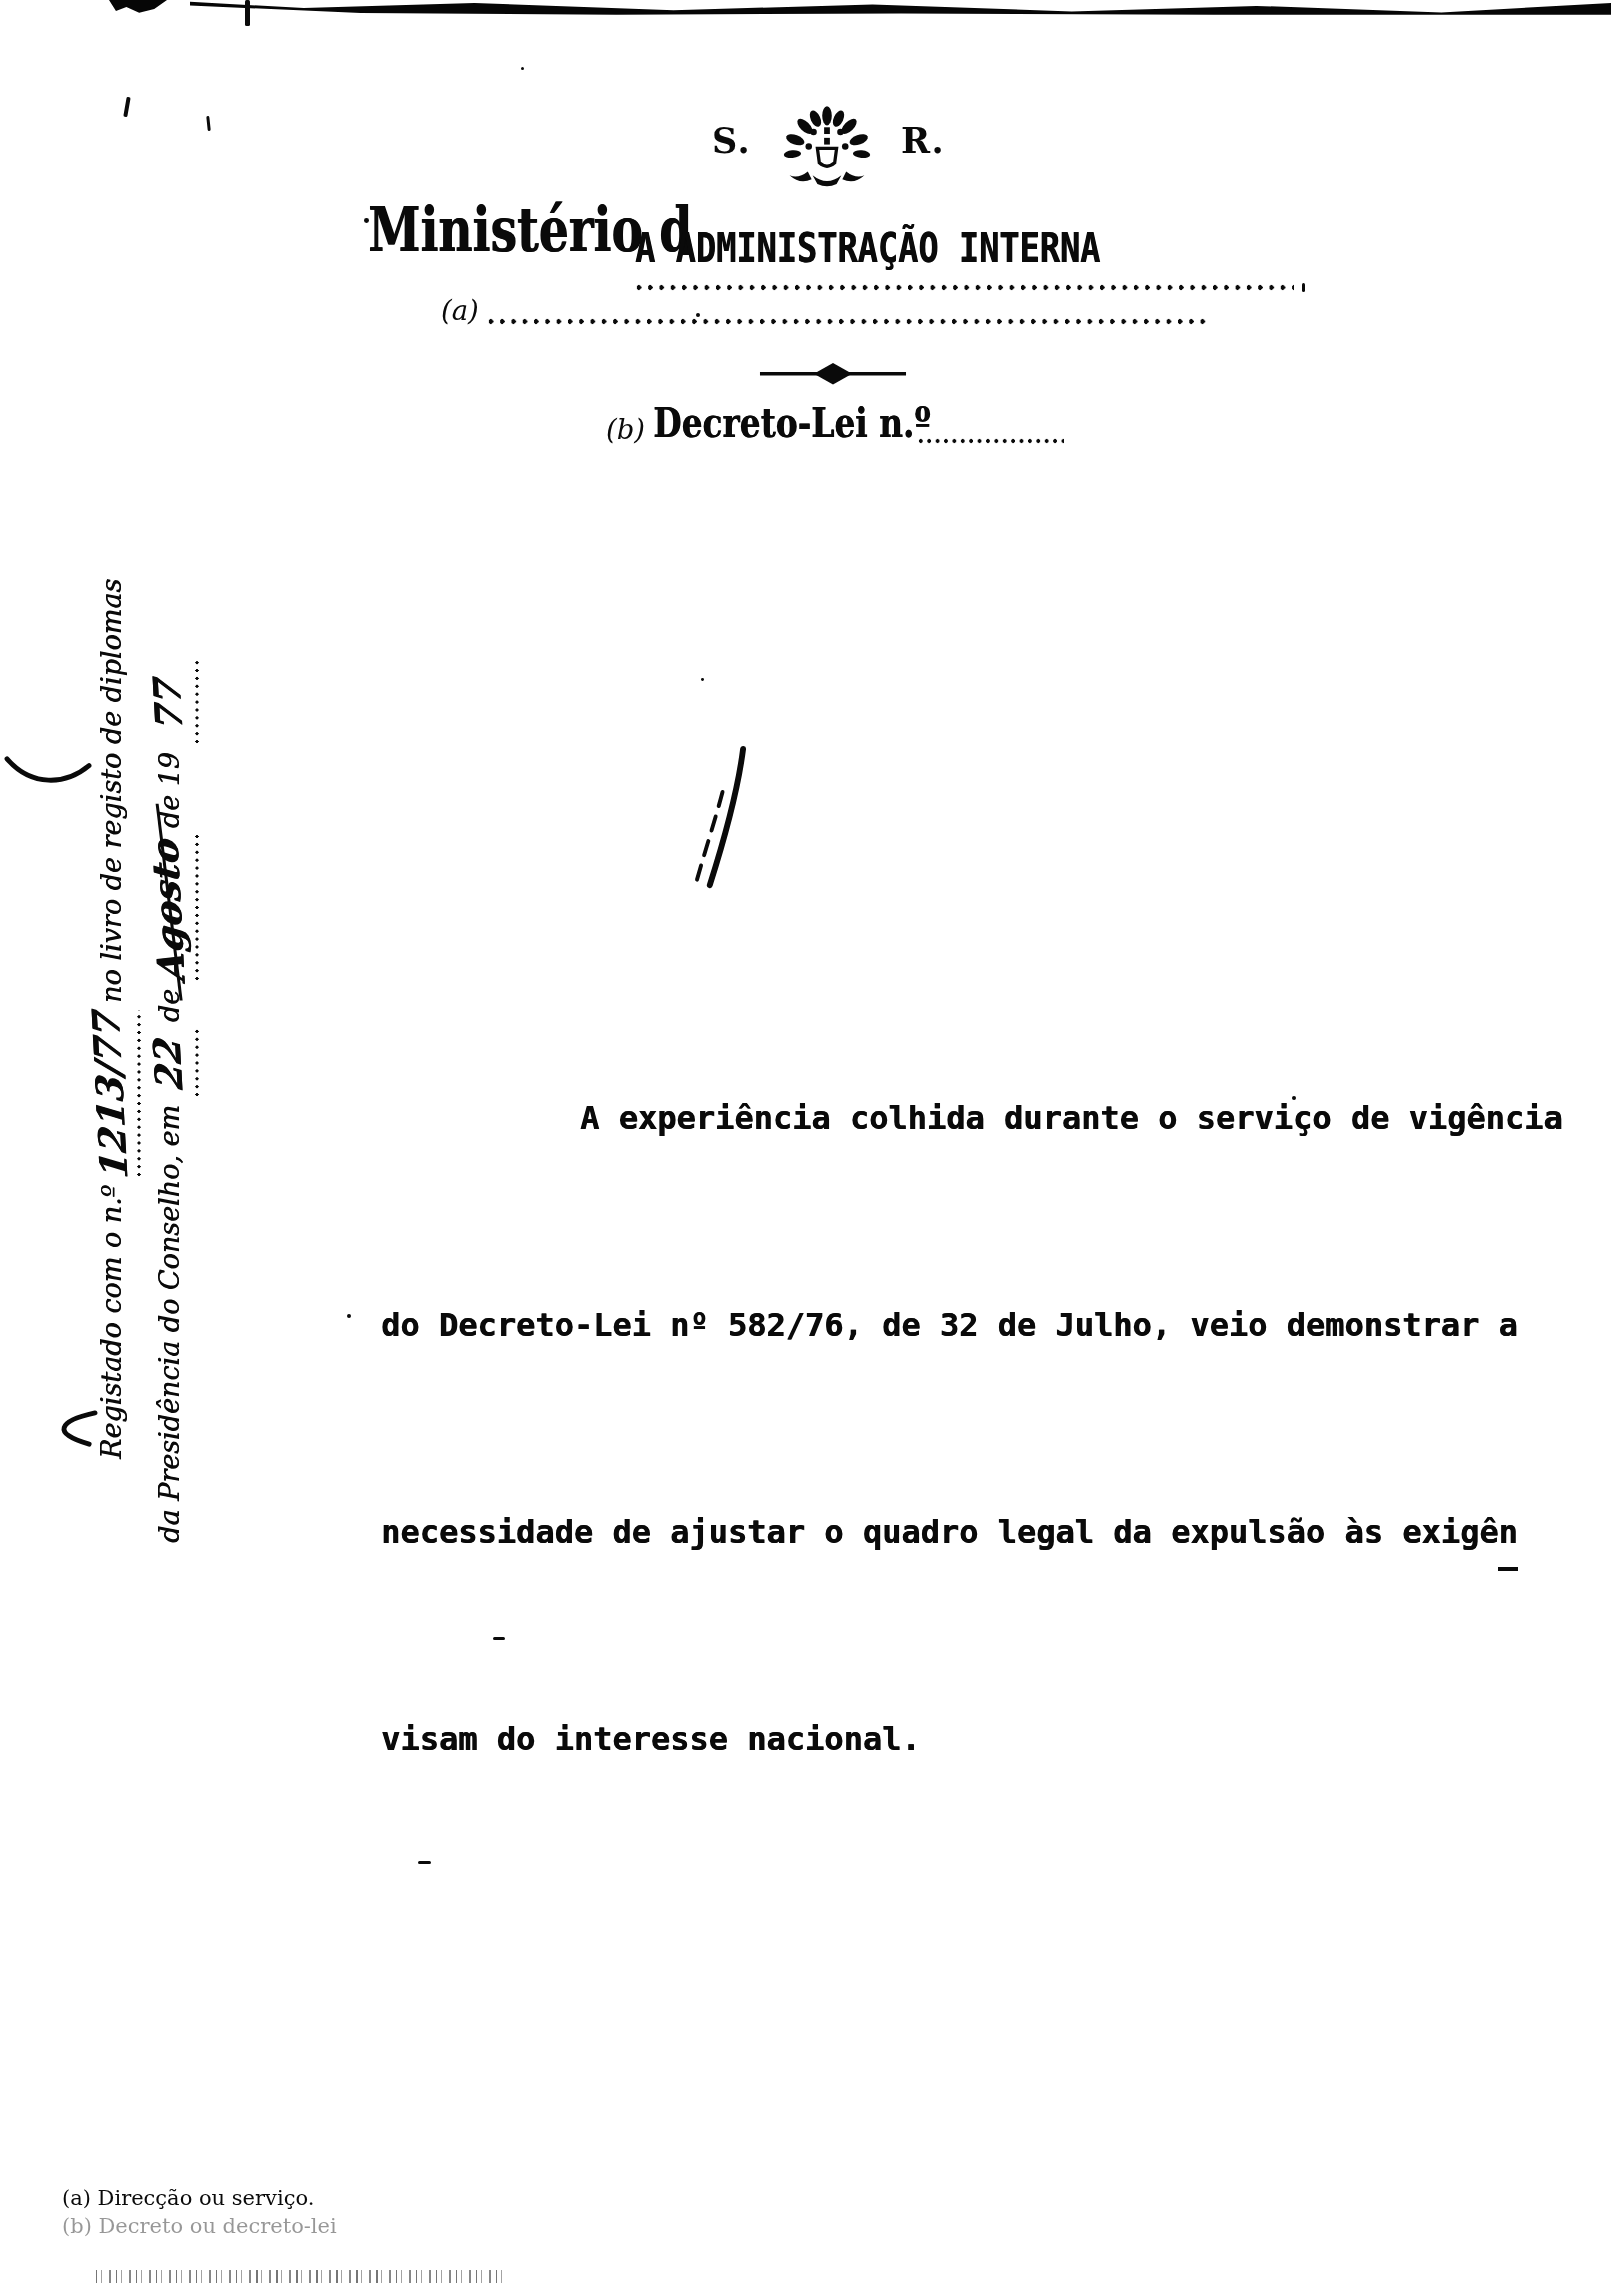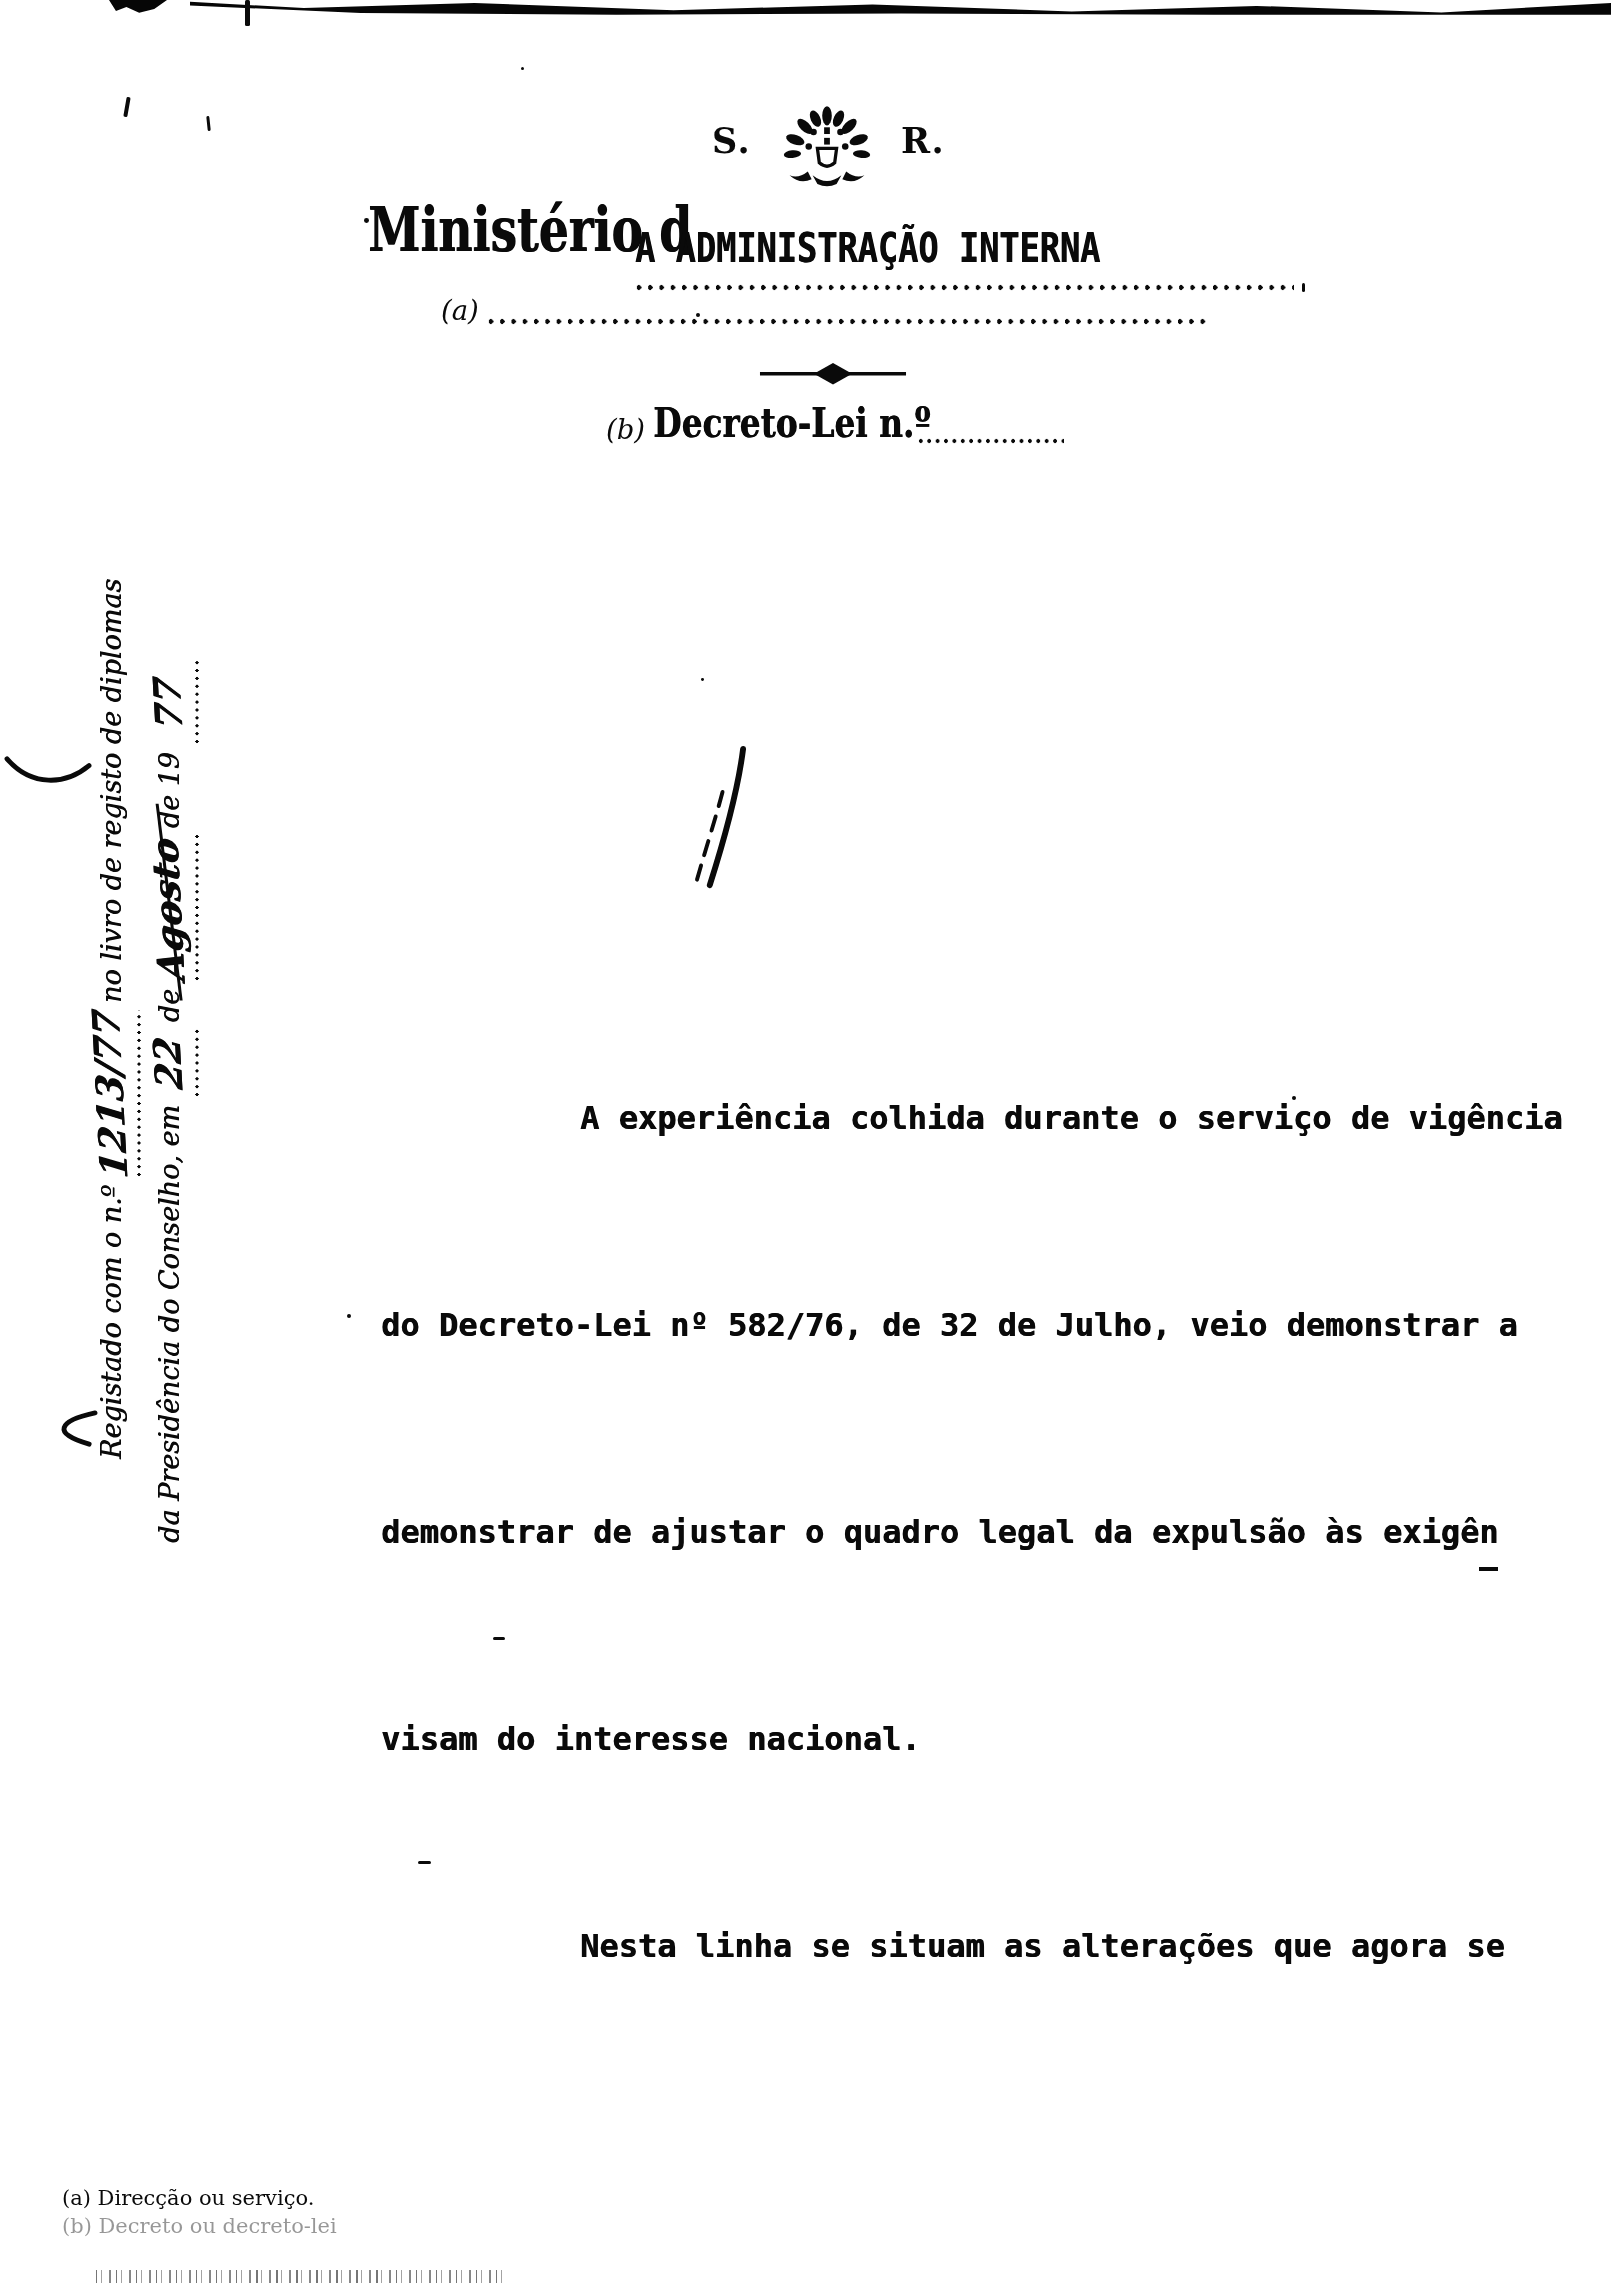--- a/index.html
+++ b/index.html
@@ -171,23 +171,22 @@
   <div class="abs" style="left:684px;top:744px;">
     <svg width="79" height="147" viewBox="0 0 160 300">
       <path class="stroke" d="M120 10 C110 90 80 200 52 288" stroke-width="12"></path>
       <path class="stroke" d="M78 98 C64 152 38 232 24 284" stroke-width="8" stroke-dasharray="30 22"></path>
     </svg>
   </div>
 
   <div class="abs body-text">
     <div class="line indent">A experiência colhida durante o serviço de vigência</div>
     <div class="line">do Decreto-Lei nº 582/76, de 32 de Julho, veio demonstrar a</div>
-    <div class="line"><span>demonstrar de ajustar o quadro legal da expulsão às exigê</span><span class="tail">n</span></div>
+    <div class="line"><span>necessidade de ajustar o quadro legal da expulsão às exigê</span><span class="tail">n</span></div>
     <div class="line">visam do interesse nacional.</div>
-    <div class="line indent">Nesta linha se situam as alterações que agora se</div>
     
     
     
     
     
     
   </div>
 
   <div class="abs footnotes">
     <div class="fn-a">(a) Direcção ou serviço.</div>

